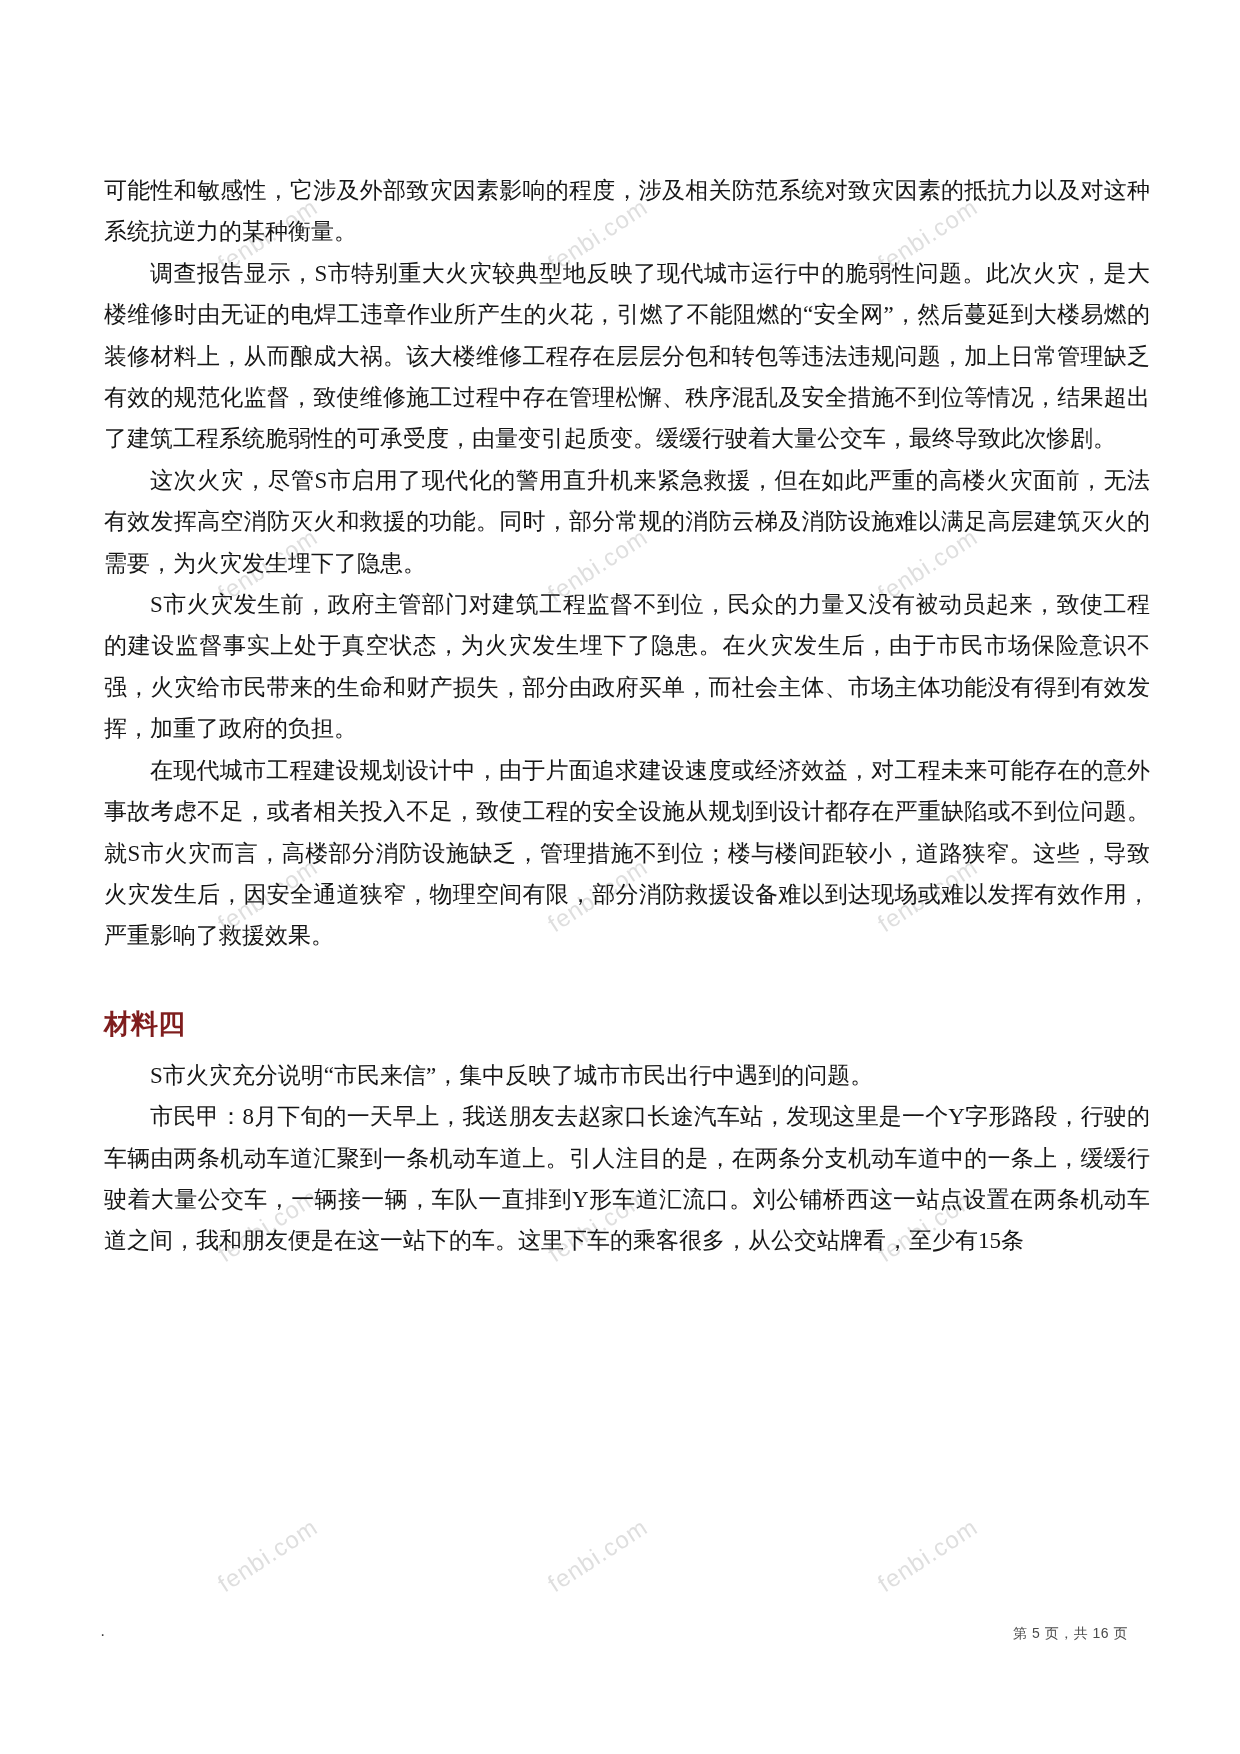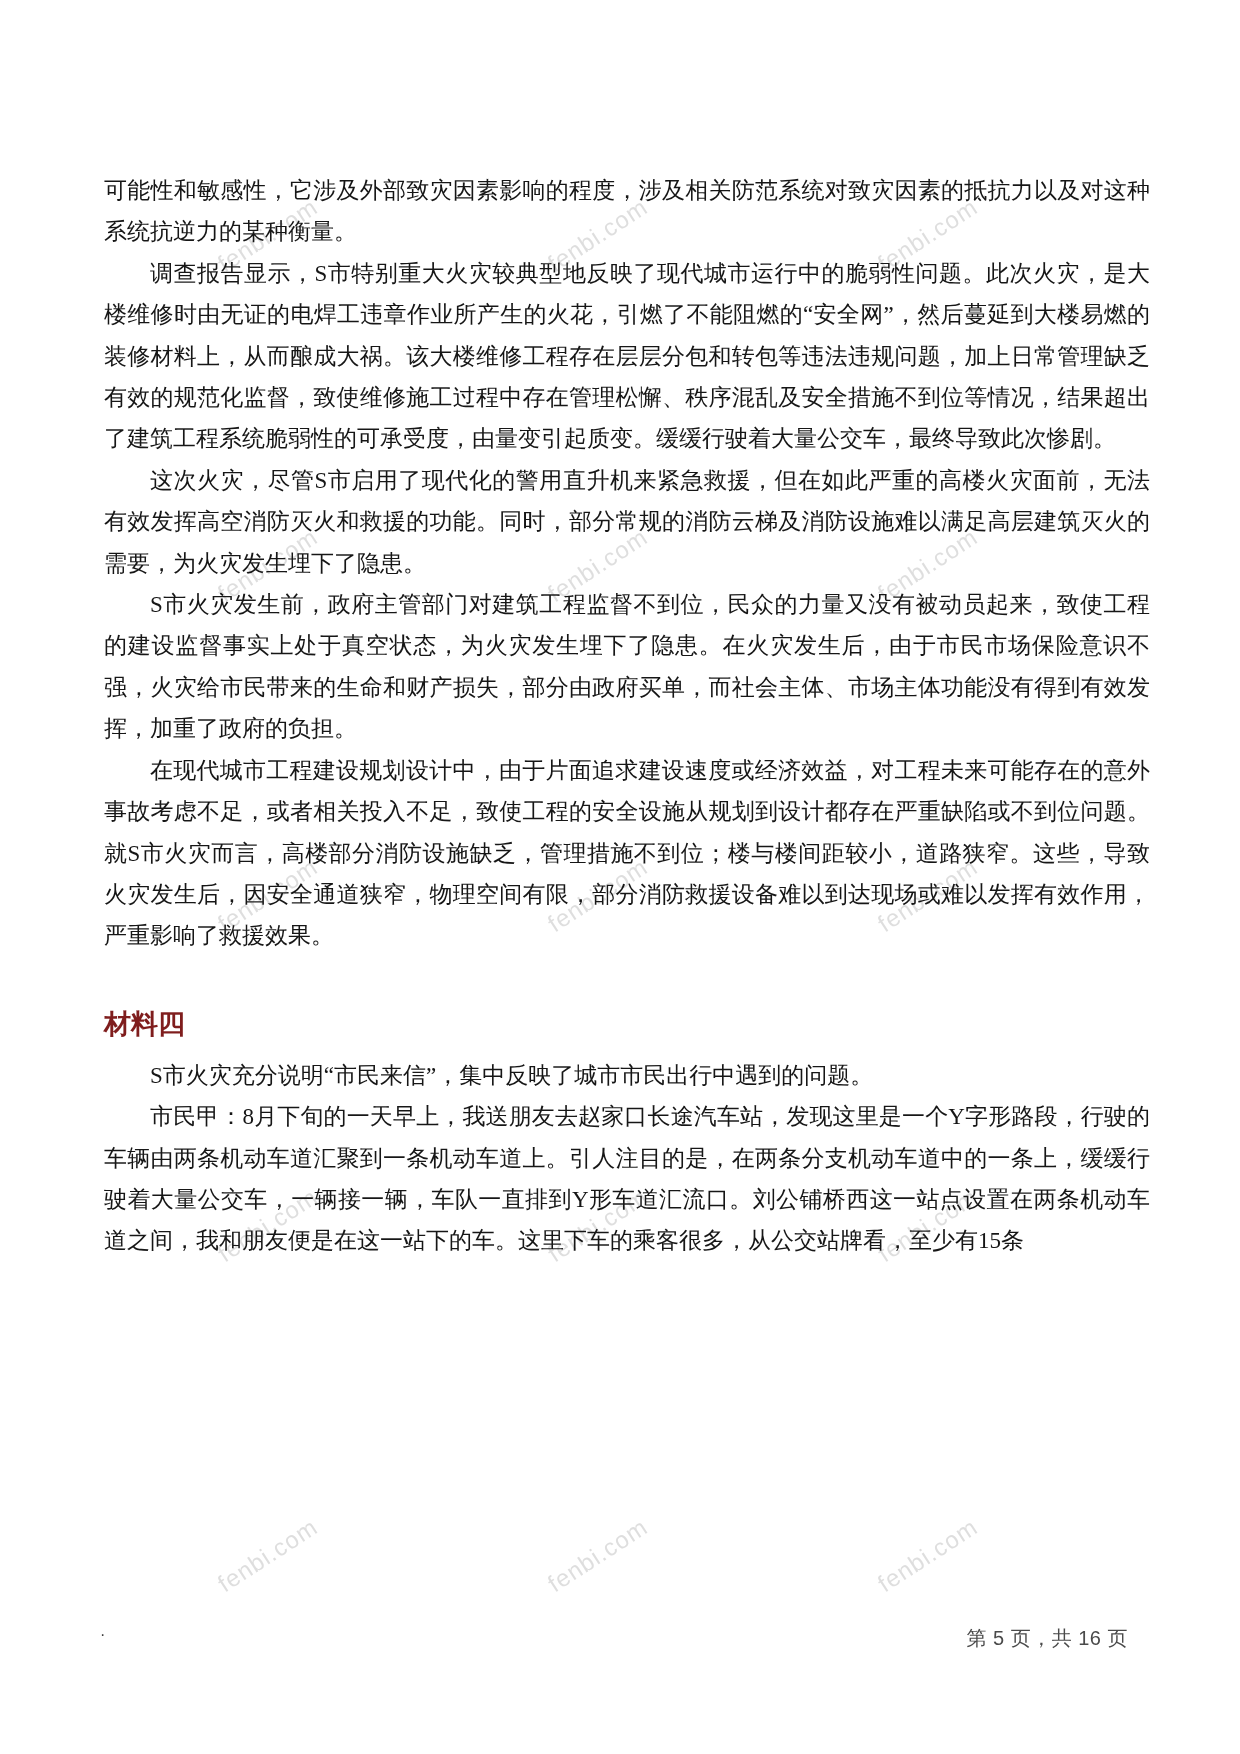--- a/index.html
+++ b/index.html
@@ -62,21 +62,21 @@
     top: 1626px;
     font-size: 16px;
     color: #3c3c3c;
     font-family: "Liberation Sans", "DejaVu Sans", sans-serif;
   }
   .footer-page-info {
     position: absolute;
     z-index: 1;
     right: 112px;
     top: 1625px;
-    font-size: 20px;
+    font-size: 14px;
     color: #4a4a4a;
     font-family: "Liberation Sans", "DejaVu Sans", sans-serif;
     letter-spacing: 0.5px;
   }
 </style>
 </head>
 <body>
 
 <div class="page">
 

